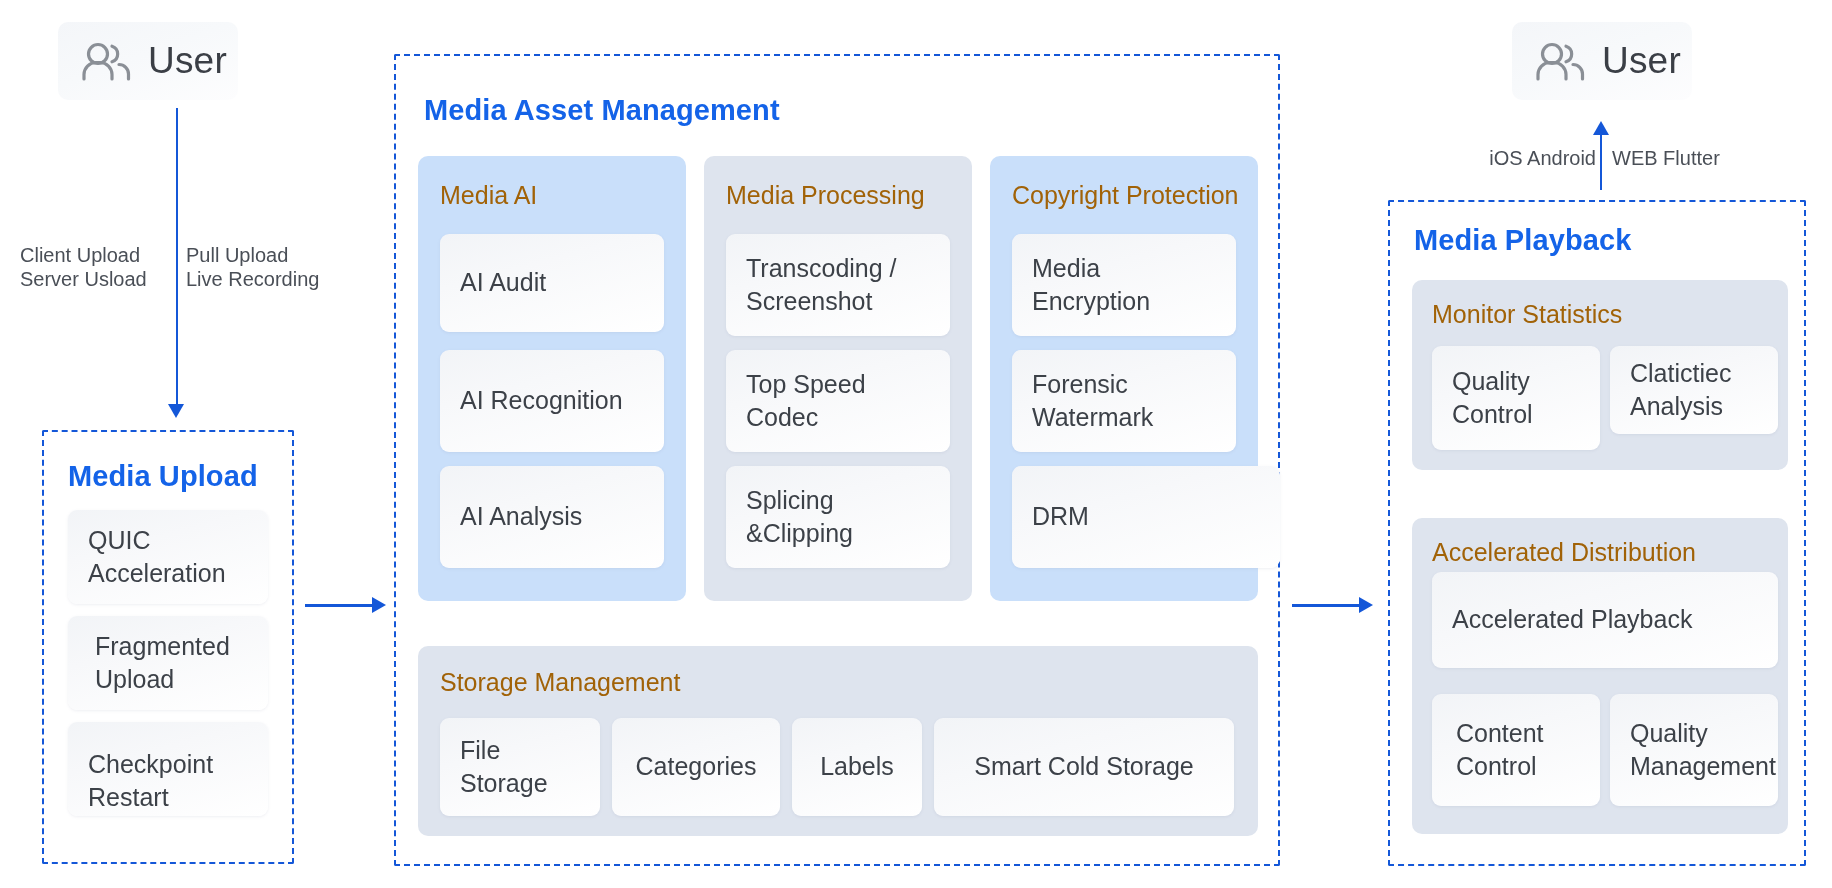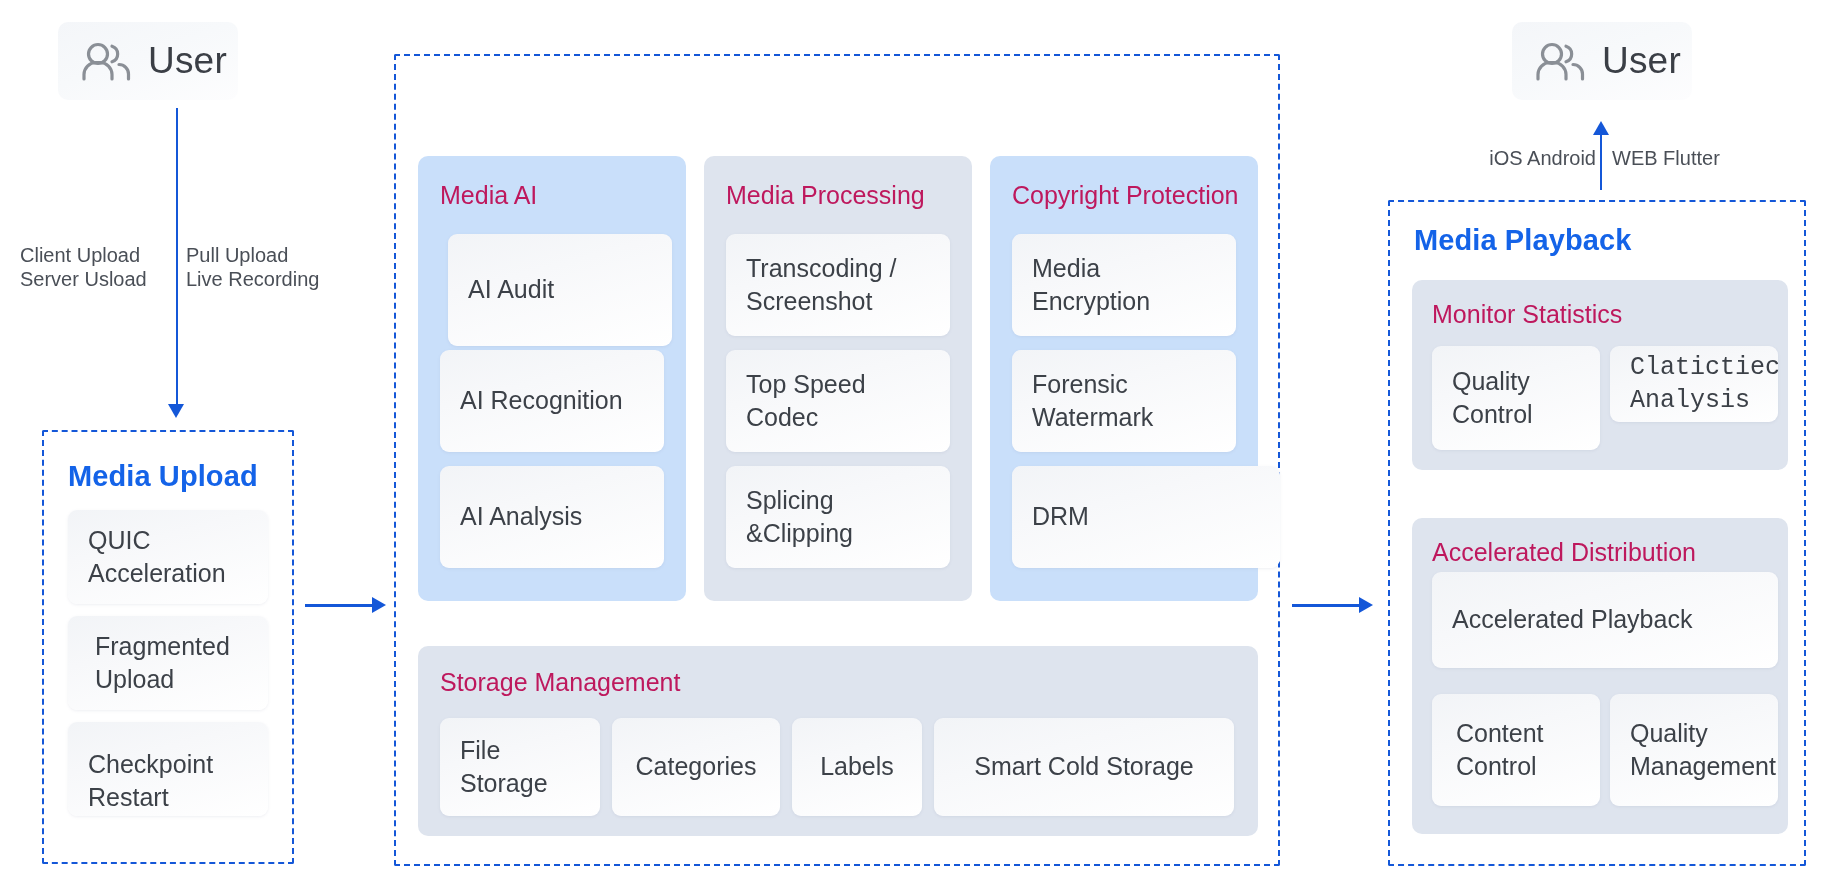--- a/index.html
+++ b/index.html
@@ -55,21 +55,21 @@
 
   
   .group-panel {
     border-radius: 10px;
     box-sizing: border-box;
   }
   .group-panel.blue { background: #c9dffa; }
   .group-panel.grey { background: #dee4ee; }
   .group-title {
     font-size: 25px;
-    color: #be185d;
+    color: #a16207;
     white-space: nowrap;
     text-align: right;
   }
 
   
   .card {
     box-sizing: border-box;
     border-radius: 9px;
     background: linear-gradient(165deg, #f2f4f7 0%, #f7f8fa 35%, #ffffff 100%);
     box-shadow: 0 1px 3px rgba(120,135,160,0.13);
@@ -153,24 +153,25 @@
     <div class="abs card" style="left:24px; top:290px; width:200px; height:94px;">
       <span class="card-label" style="white-space: pre-line; margin-top: 24px;">Checkpoint
 Restart</span>
     </div>
   </div>
 
   <div class="abs conn-line-h" style="left:305px; top:604px; width:68px;"></div>
   <div class="abs arrow-right" style="left:372px; top:597px;"></div>
 
   <div class="abs dashed-region" style="left:394px; top:54px; width:886px; height:812px;">
+    <div class="abs region-title" style="left:28px; top:38px;">Media Asset Management</div>
 
     <div class="abs group-panel blue" style="left:22px; top:100px; width:268px; height:445px;">
       <div class="abs group-title" style="left:22px; top:25px;">Media AI</div>
-      <div class="abs card" style="left:22px; top:78px; width:224px; height:112px;margin-left:8px;">
+      <div class="abs card" style="left:22px; top:78px; width:224px; height:98px;">
         <span class="card-label">AI Audit</span>
       </div>
       <div class="abs card" style="left:22px; top:194px; width:224px; height:102px;">
         <span class="card-label">AI Recognition</span>
       </div>
       <div class="abs card" style="left:22px; top:310px; width:224px; height:102px;">
         <span class="card-label">AI Analysis</span>
       </div>
     </div>
 
@@ -243,21 +244,21 @@
 
   <div class="abs dashed-region" style="left:1388px; top:200px; width:418px; height:666px;">
     <div class="abs region-title" style="left:24px; top:22px;">Media Playback</div>
 
     <div class="abs group-panel grey" style="left:22px; top:78px; width:376px; height:190px;">
       <div class="abs group-title" style="left:20px; top:20px;">Monitor Statistics</div>
       <div class="abs card" style="left:20px; top:66px; width:168px; height:104px;">
         <span class="card-label" style="white-space: pre-line;">Quality
 Control</span>
       </div>
-      <div class="abs card" style="left:198px; top:66px; width:168px; height:76px;font-family:Liberation Mono, monospace;">
+      <div class="abs card" style="left:198px; top:66px; width:168px; height:88px;">
         <span class="card-label" style="white-space: pre-line;">Clatictiec
 Analysis</span>
       </div>
     </div>
 
     <div class="abs group-panel grey" style="left:22px; top:316px; width:376px; height:316px;">
       <div class="abs group-title" style="left:20px; top:20px;">Accelerated Distribution</div>
       <div class="abs card" style="left:20px; top:54px; width:346px; height:96px;">
         <span class="card-label">Accelerated Playback</span>
       </div>

